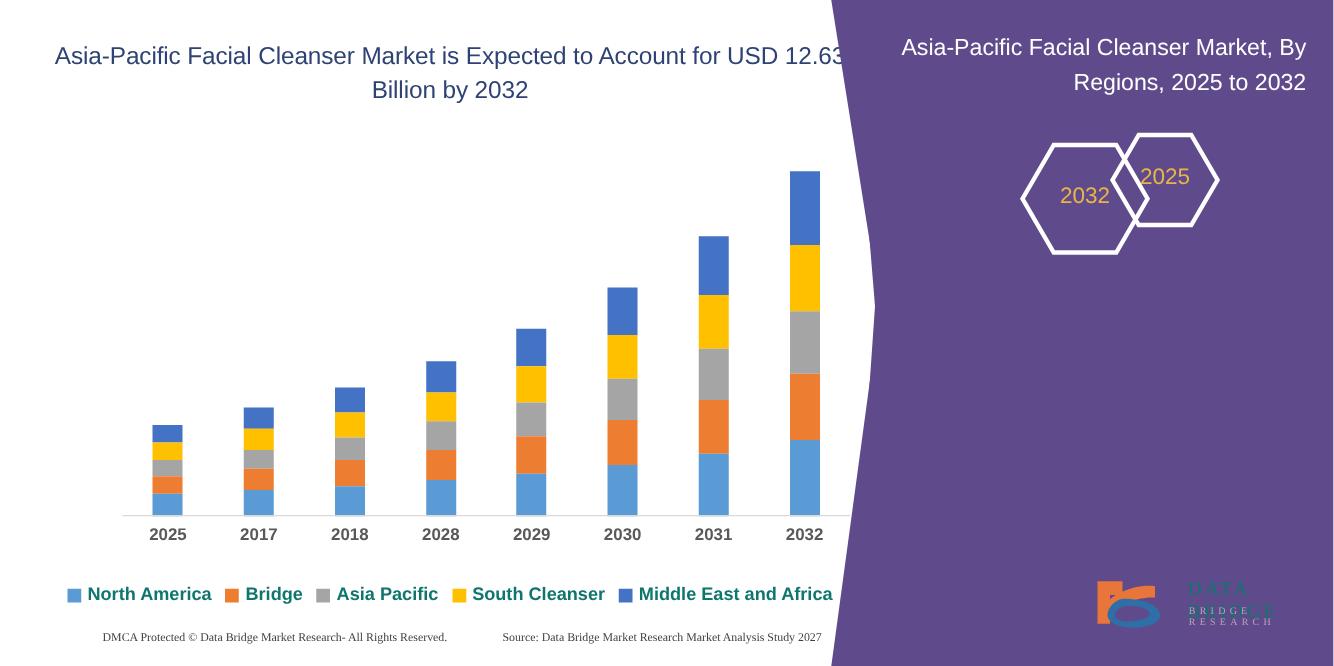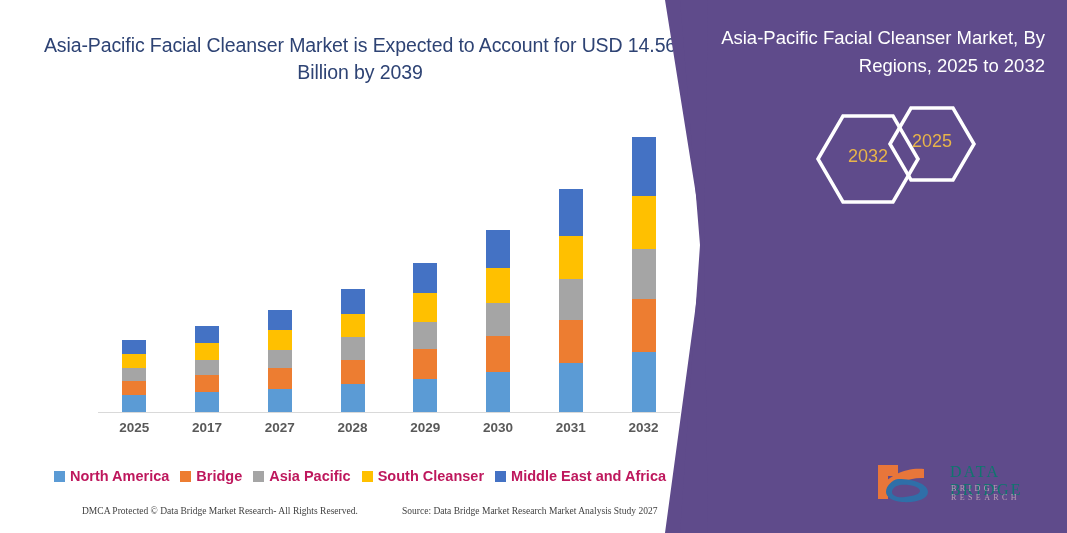--- a/index.html
+++ b/index.html
@@ -107,21 +107,21 @@
     gap: 5px;
   }
   .legend-swatch {
     width: 11px;
     height: 11px;
     display: inline-block;
   }
   .legend-label {
     font-size: 14.5px;
     font-weight: bold;
-    color: #be185d;
+    color: #0f766e;
     white-space: nowrap;
   }
 
   
   #footer {
     position: absolute;
     left: 0;
     top: 506px;
     width: 700px;
     display: flex;
@@ -225,21 +225,21 @@
     font-family: "Liberation Serif", serif;
   }
 </style>
 </head>
 <body>
 
 <div id="page">
 
   <div id="chart-panel">
 
-    <div id="chart-title">Asia-Pacific Facial Cleanser Market is Expected to Account for USD 14.56 Billion by 2039</div>
+    <div id="chart-title">Asia-Pacific Facial Cleanser Market is Expected to Account for USD 12.63 Billion by 2032</div>
 
     <div id="plot">
         <div class="bar-group" style="left: 24.375px;">
           <div class="bar-stack">
             <div class="seg" title="North America 2025" style="height: 17.7645px; background: rgb(91, 155, 213);"></div>
             <div class="seg" title="Europe 2025" style="height: 14.7316px; background: rgb(237, 125, 49);"></div>
             <div class="seg" title="Asia Pacific 2025" style="height: 12.9984px; background: rgb(165, 165, 165);"></div>
             <div class="seg" title="South America 2025" style="height: 13.6484px; background: rgb(255, 192, 0);"></div>
             <div class="seg" title="Middle East and Africa 2025" style="height: 14.0816px; background: rgb(68, 114, 196);"></div>
           </div>
@@ -305,21 +305,21 @@
             <div class="seg" title="Asia Pacific 2032" style="height: 50.2606px; background: rgb(165, 165, 165);"></div>
             <div class="seg" title="South America 2032" style="height: 52.8603px; background: rgb(255, 192, 0);"></div>
             <div class="seg" title="Middle East and Africa 2032" style="height: 59.1429px; background: rgb(68, 114, 196);"></div>
           </div>
         </div>
       </div>
     <div id="axis-line"></div>
     <div id="x-labels">
         <div class="x-label" style="left: 24.375px;">2025</div>
         <div class="x-label" style="left: 97.125px;">2017</div>
-        <div class="x-label" style="left: 169.875px;">2027</div>
+        <div class="x-label" style="left: 169.875px;">2018</div>
         <div class="x-label" style="left: 242.625px;">2028</div>
         <div class="x-label" style="left: 315.375px;">2029</div>
         <div class="x-label" style="left: 388.125px;">2030</div>
         <div class="x-label" style="left: 460.875px;">2031</div>
         <div class="x-label" style="left: 533.625px;">2032</div>
       </div>
 
     <div id="legend">
         <div class="legend-item">
           <span class="legend-swatch" style="background: rgb(91, 155, 213);"></span>

